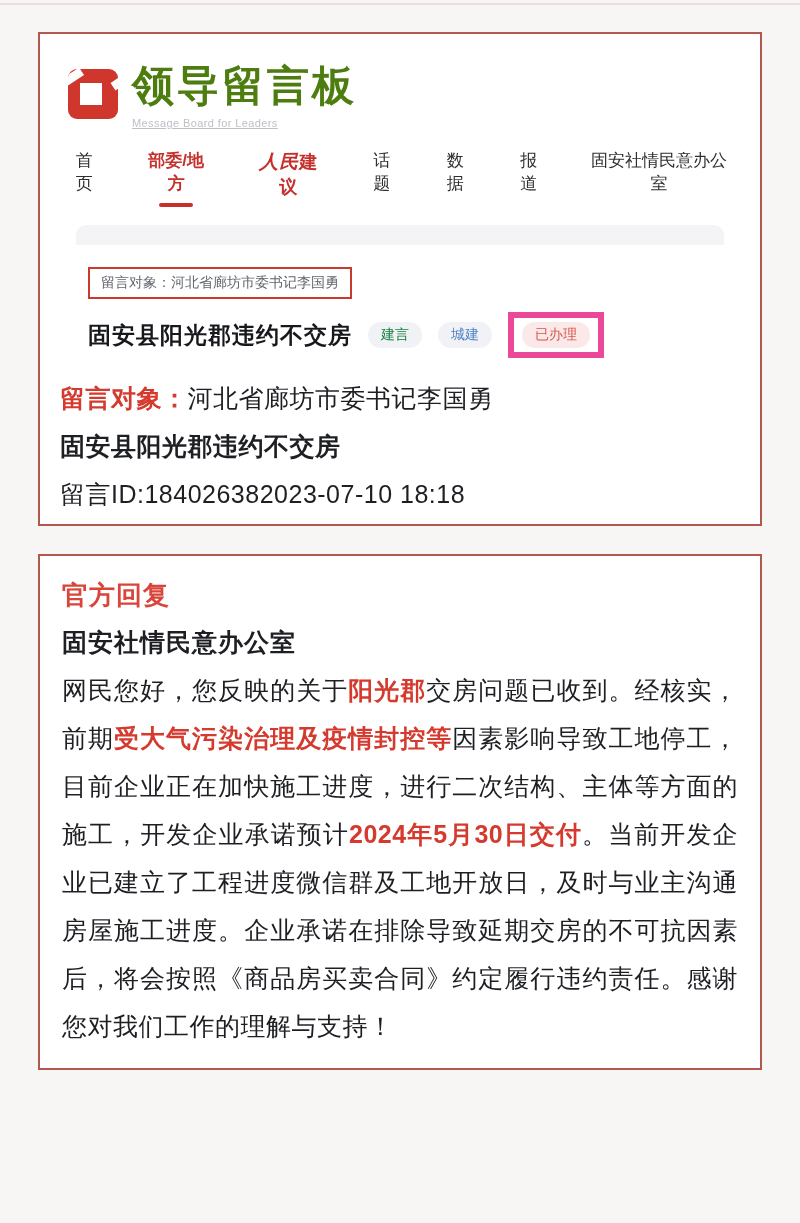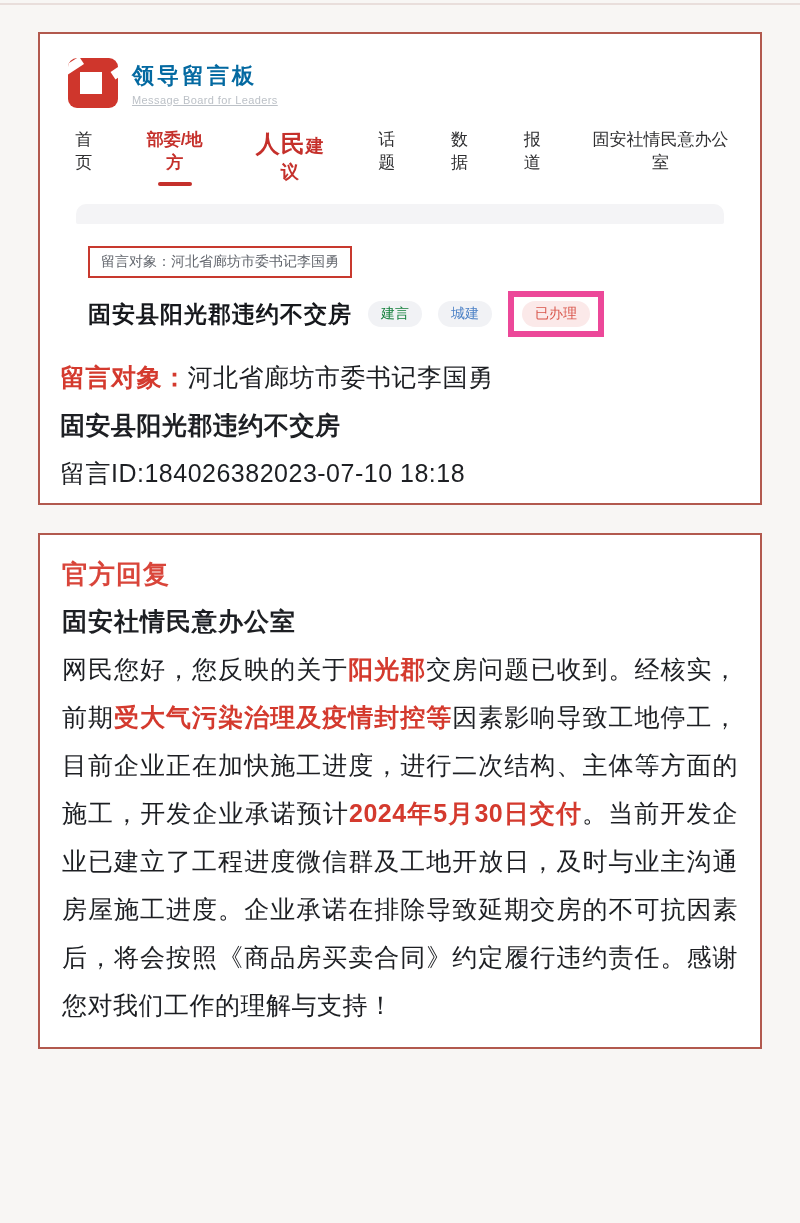--- a/index.html
+++ b/index.html
@@ -25,31 +25,31 @@
     flex:0 0 auto;overflow:hidden;
   }
   .logo-icon::before{ 
     content:"";position:absolute;left:12px;top:14px;width:22px;height:22px;background:#fff;
   }
   .logo-icon::after{ 
     content:"";position:absolute;left:-14px;top:6px;width:30px;height:9px;background:#fff;
     transform:rotate(-33deg);box-shadow:48px 30px 0 0 #fff;
   }
   .logo-text{display:flex;flex-direction:column;}
-  .logo-cn{font-size:22px;font-weight:700;color:#0369a1;letter-spacing:3px;}
+  .logo-cn{font-size:42px;font-weight:700;color:#4d7c0f;letter-spacing:3px;}
   .logo-en{font-size:11px;color:#bcc1c7;margin-top:3px;letter-spacing:.4px;text-decoration:underline;}
 
   
   .nav{display:flex;align-items:flex-start;gap:5px;margin-top:20px;padding:0 8px;}
   .nav-item{font-size:17px;color:#2f2f31;margin-right:36px;cursor:pointer;text-align:center;}
   .nav-item:last-child{margin-right:0;}
   .nav-item.active{color:#c5302b;font-weight:700;}
   .nav-underline{width:34px;height:4px;background:#c5302b;border-radius:2px;margin:8px auto 0;}
   .nav-item.brand{color:#c5302b;font-weight:700;}
-  .brand-script{font-size:24px;letter-spacing:1px;}
+  .brand-script{font-style:italic;font-size:19px;letter-spacing:1px;}
   .brand-rest{font-size:18px;}
 
   
   .shot{margin-top:18px;}
   .shot-strip{height:20px;background:#f4f4f6;border-radius:10px 10px 2px 2px;margin:0 16px;}
   .shot-body{padding:22px 0 2px 28px;}
   .recipient-annotation{
     display:inline-block;border:2px solid #c8392e;padding:5px 11px;
     font-size:14px;color:#62666d;background:#fff;
   }

